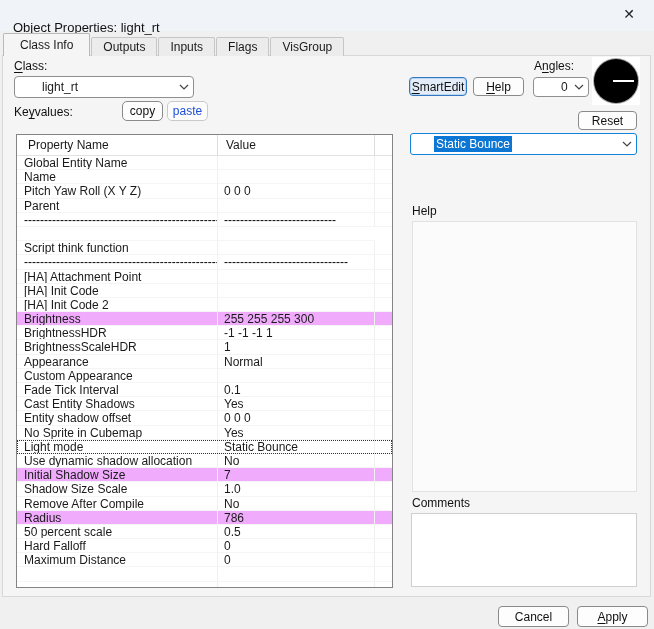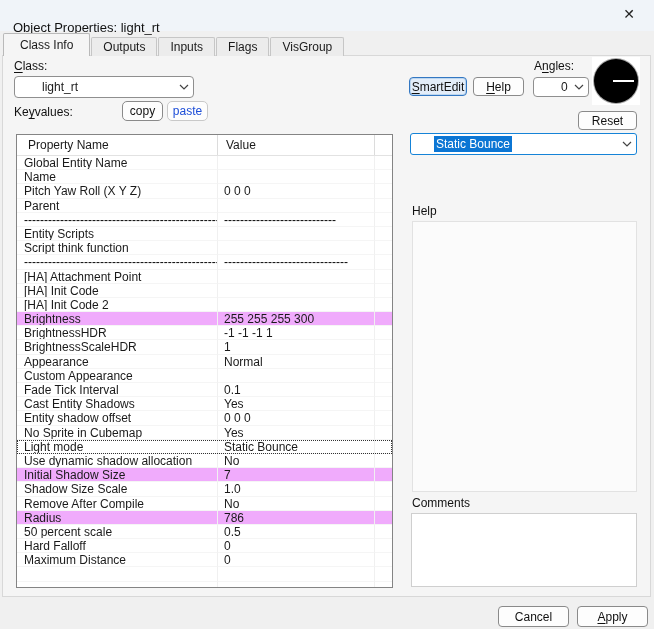--- a/index.html
+++ b/index.html
@@ -169,21 +169,20 @@
           <div class="c">Parent</div>
           <div class="c cv2"></div>
           <div class="c"></div>
         </div>
         <div class="trow sep">
           <div class="c">--------------------------------------------------------</div>
           <div class="c cv2">----------------------------</div>
           <div class="c"></div>
         </div>
         <div class="trow">
-          <div class="c">Entity Scripts</div>
           <div class="c cv2"></div>
           <div class="c"></div>
         </div>
         <div class="trow">
           <div class="c">Script think function</div>
           <div class="c cv2"></div>
           <div class="c"></div>
         </div>
         <div class="trow sep">
           <div class="c">--------------------------------------------------------</div>

